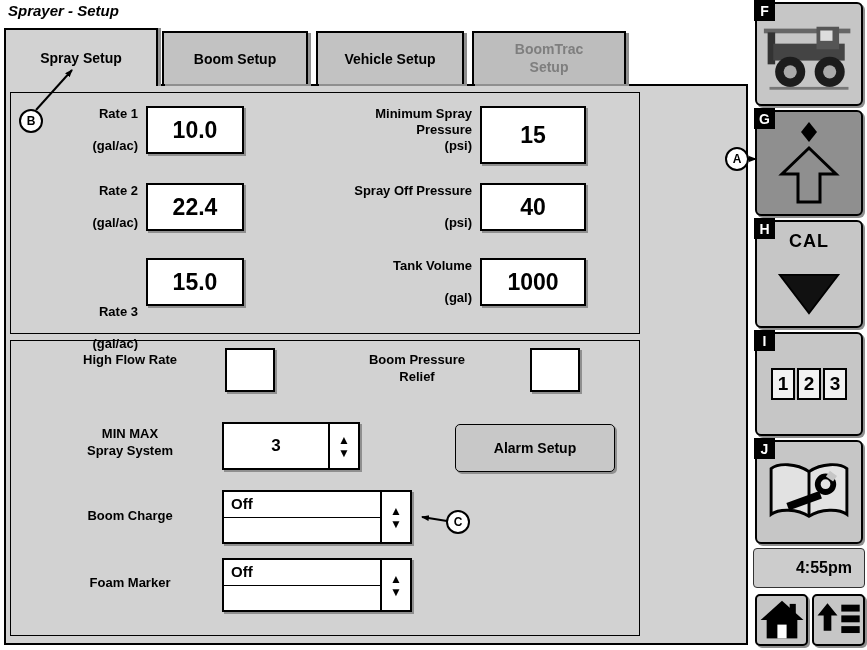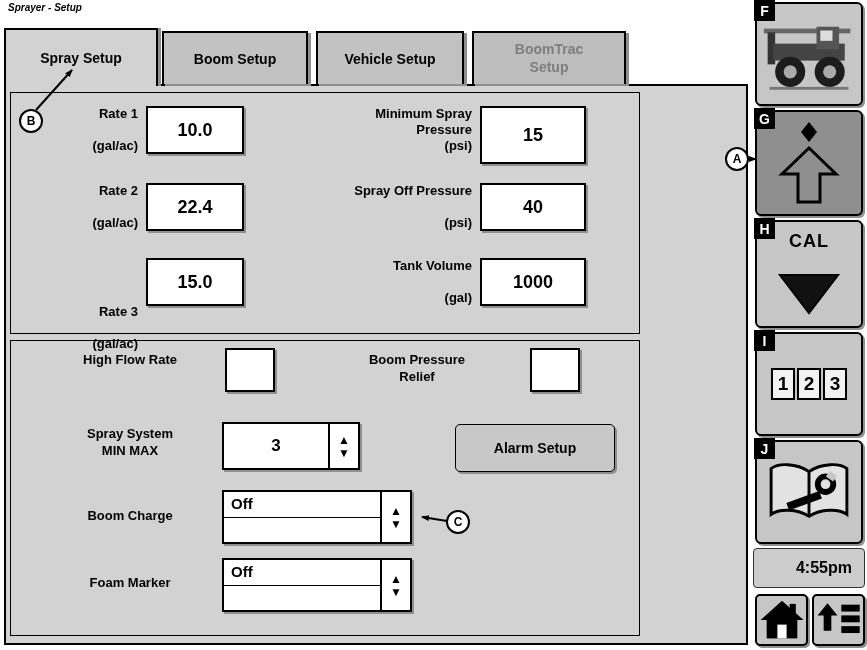--- a/index.html
+++ b/index.html
@@ -4,21 +4,21 @@
 <style>
   * { margin:0; padding:0; box-sizing:border-box; }
   html,body { width:867px; height:650px; }
   body {
     position:relative; background:#ffffff; overflow:hidden;
     font-family:"Liberation Sans", sans-serif; color:#000;
   }
   .abs { position:absolute; }
 
   
-  .page-title { left:8px; top:2px; font-size:10px; font-weight:bold; font-style:italic; z-index:7; }
+  .page-title { left:8px; top:2px; font-size:15px; font-weight:bold; font-style:italic; z-index:7; }
 
   
   .tab {
     position:absolute; top:31px; height:53px; background:#c2c2c2;
     border:2px solid #000; border-bottom:none;
     display:flex; align-items:center; justify-content:center;
     font-weight:bold; font-size:14px; text-align:center;
     box-shadow:3px 2px 0 #8f8f8f; z-index:4; cursor:pointer;
   }
   .tab.active { top:28px; height:58px; background:#d2d2d2; z-index:6; box-shadow:3px 0 0 #8f8f8f; }
@@ -36,21 +36,21 @@
 
   
   .field-label {
     position:absolute; z-index:3; font-size:13px; font-weight:bold;
     display:flex; flex-direction:column; justify-content:space-between;
     align-items:flex-end; text-align:right; height:48px; line-height:1.2;
   }
   .value-box {
     position:absolute; z-index:3; background:#fff; border:2px solid #000;
     box-shadow:2px 2px 0 #8f8f8f; display:flex; align-items:center; justify-content:center;
-    font-size:18px; font-weight:bold; cursor:pointer;
+    font-size:23px; font-weight:bold; cursor:pointer;
   }
   .checkbox {
     position:absolute; z-index:3; width:50px; height:44px; background:#fff;
     border:2px solid #000; box-shadow:2px 2px 0 #8f8f8f; cursor:pointer;
   }
   .ctl-label {
     position:absolute; z-index:3; font-size:13px; font-weight:bold;
     text-align:center; line-height:1.3;
   }
 
@@ -192,22 +192,22 @@
 </div>
 <div class="checkbox" style="left:225px; top:348px;"></div>
 
 <div class="ctl-label" style="left:352px; top:352px; width:130px;">
   <div>Boom Pressure</div>
   <div>Relief</div>
 </div>
 <div class="checkbox" style="left:530px; top:348px;"></div>
 
 <div class="ctl-label" style="left:55px; top:426px; width:150px;">
+  <div>MIN MAX</div>
   <div>Spray System</div>
-  <div>MIN MAX</div>
 </div>
 <div class="stepper" style="left:222px; top:422px; width:138px; height:48px;">
   <div class="val">3</div>
   <div class="spin">
     <span>▲</span>
     <span>▼</span>
   </div>
 </div>
 
 <div class="alarm-btn">

